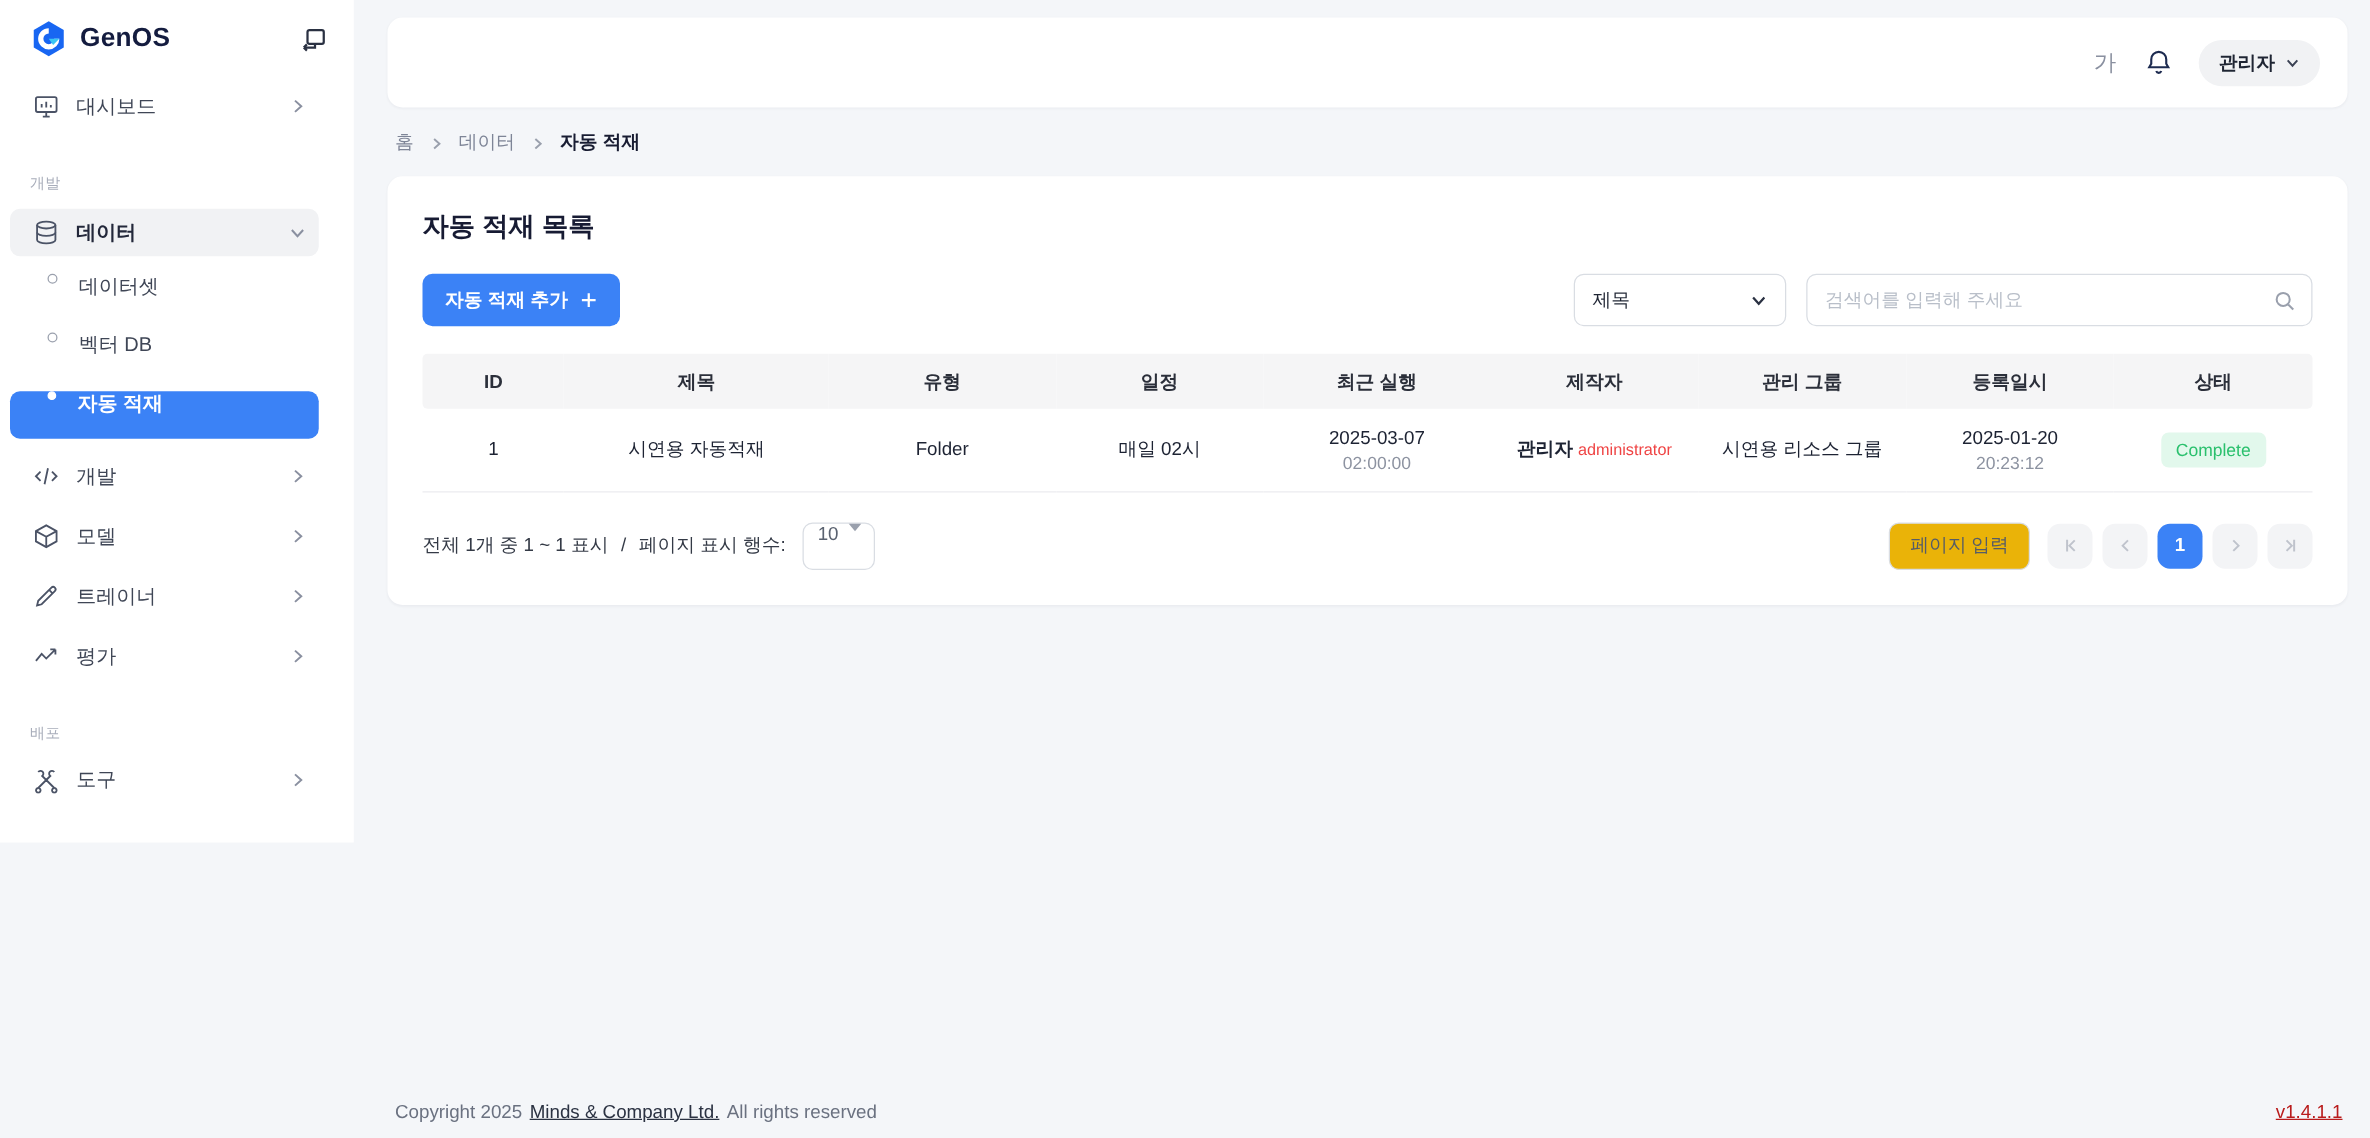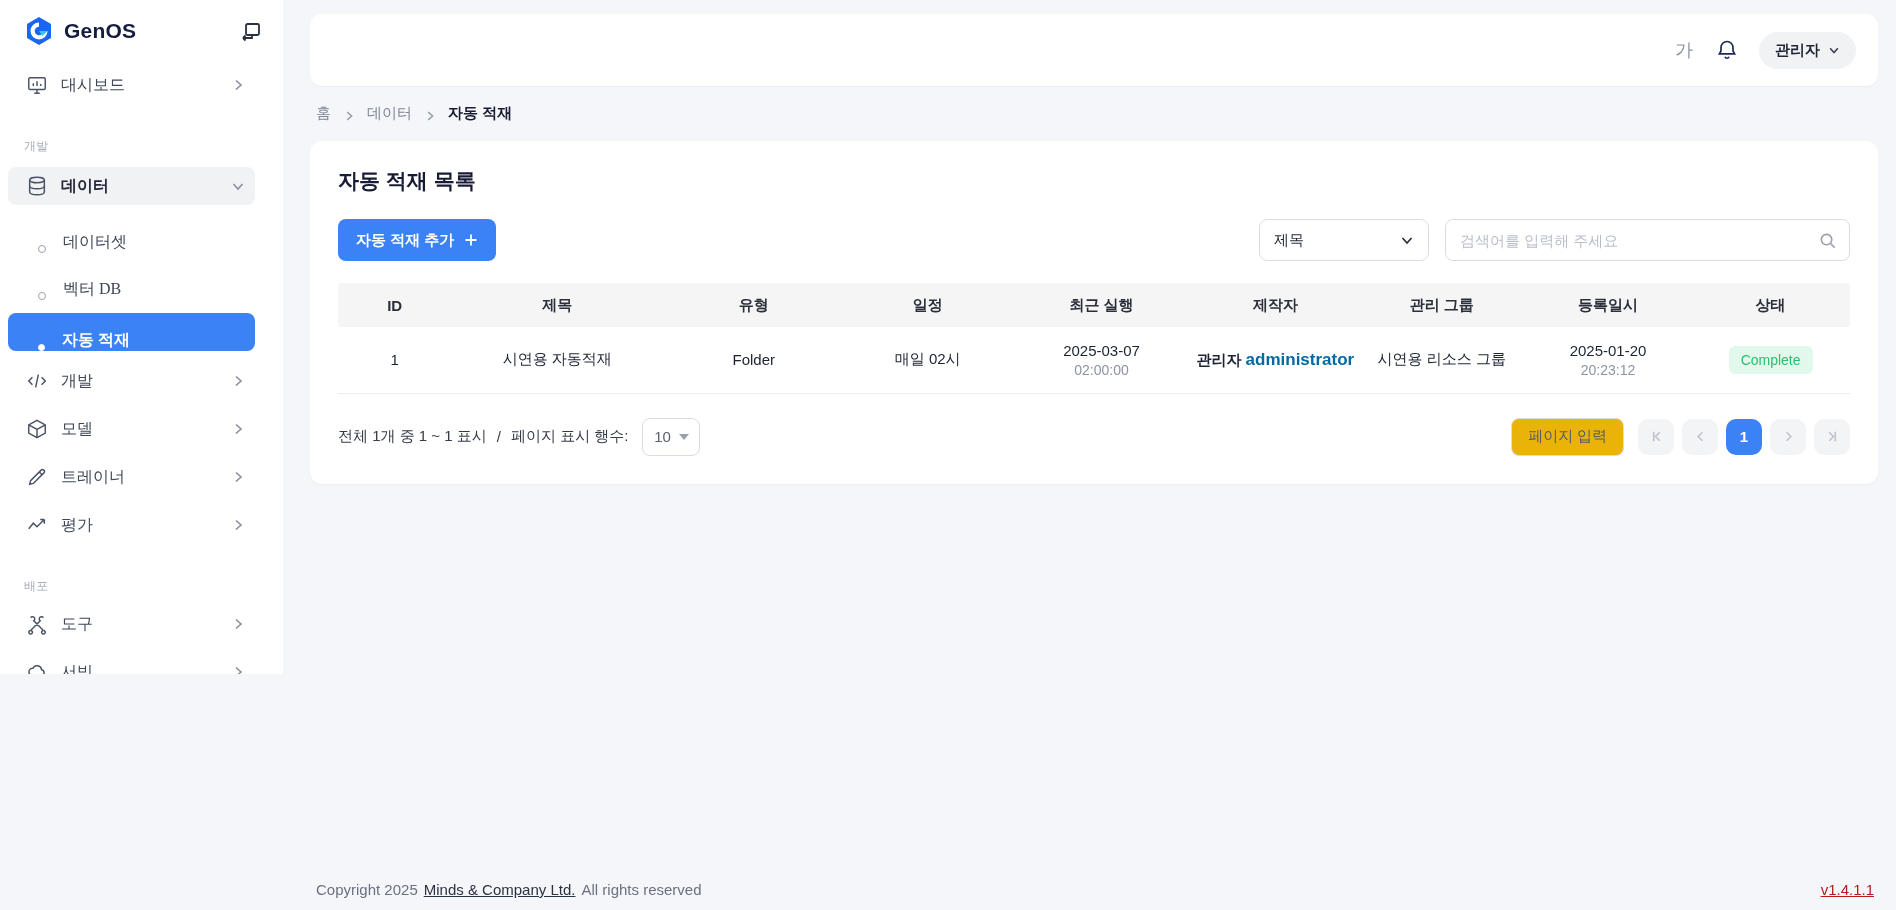--- a/index.html
+++ b/index.html
@@ -37,23 +37,23 @@
     border-radius:8px;
     font-size:16px; color:#3f4656;
     cursor:pointer;
   }
   .menu-item .mi-icon { width:22px; height:22px; margin-right:13px; color:#4b5366; display:flex; align-items:center; }
   .menu-item .mi-label { flex:1; }
   .menu-item .mi-chevron { width:14px; height:14px; color:#8a90a0; }
   .menu-item.expanded { background:#f1f2f4; height:38px; color:#23283a; font-weight:600; }
   .sub-item {
     height:34px; margin:0 28px 13px 8px;
-    display:flex; align-items:flex-end;
+    display:flex; align-items:flex-start;
     padding-left:30px; border-radius:8px;
-    font-size:16px; color:#3f4656; cursor:pointer;font-family:Liberation Serif, serif;
+    font-size:16px; color:#3f4656; cursor:pointer;
   }
   .sub-bullet { width:8px; height:8px; border:1.5px solid #9aa0ad; border-radius:50%; margin-right:17px; }
   .sub-item.active { background:#3b82f6; color:#ffffff; font-weight:600; height:38px; }
   .sub-item.active .sub-bullet { background:#ffffff; border-color:#ffffff; width:7px; height:7px; }
 
   .sidebar-bottom { border-top:1px solid #edeff2; padding:12px 0 0 0; }
 
   
   .main { flex:1; display:flex; flex-direction:column; padding:14px 18px 0 27px; }
 
@@ -120,31 +120,31 @@
     text-align:center;
   }
   .data-table thead th:first-child { border-radius:4px 0 0 4px; }
   .data-table thead th:last-child { border-radius:0 4px 4px 0; }
   .data-table tbody td {
     height:66px; text-align:center; font-size:15px; color:#1d2333;
     border-bottom:1px solid #ececf0; vertical-align:middle;
   }
   .cell-sub { font-size:14px; color:#8d93a1; margin-top:3px; }
   .creator-main { font-weight:700; }
-  .creator-sub { font-size:17px; color:#0369a1; font-weight:700; margin-left:4px; }
+  .creator-sub { font-size:13px; color:#ef4444; font-weight:400; margin-left:4px; }
   .status-badge {
     display:inline-block; background:#e2f8ec; color:#2ac06d;
     border-radius:6px; padding:6px 12px; font-size:14px; font-weight:500;
   }
 
   .table-footer { display:flex; align-items:center; margin-top:24px; }
   .tf-left { display:flex; align-items:center; font-size:15px; color:#343a46; gap:10px; }
   .rows-select {
     width:58px; height:38px; border:1px solid #d9dde3; border-radius:8px;
-    display:flex; align-items:center; justify-content:center; gap:8px;
+    display:flex; justify-content:center; gap:8px;
     font-size:15px; color:#5a6270; cursor:pointer; margin-left:4px;
   }
   .rows-select .caret { width:0; height:0; border-left:5px solid transparent; border-right:5px solid transparent; border-top:6px solid #9aa0ad; }
   .tf-right { margin-left:auto; display:flex; align-items:center; gap:14px; }
   .page-input-btn {
     background:#eab308; border:1px solid #d9dde3; border-radius:8px;
     height:38px; padding:0 16px; font-size:15px; color:#555c68; cursor:pointer;
     font-family:Liberation Serif, serif;
   }
   .pager { display:flex; align-items:center; gap:8px; }
@@ -296,35 +296,20 @@
         </svg>
       </span>
       <span class="mi-label">도구</span>
       <span class="mi-chevron">
         <svg viewBox="0 0 14 14" fill="none" stroke="currentColor" stroke-width="1.6">
             <path d="M5 2.5 L10 7 L5 11.5"></path>
           </svg>
       </span>
     </div>
 
-    <div class="menu-item">
-      <span class="mi-icon">
-        <svg viewBox="0 0 24 24" fill="none" stroke="currentColor" stroke-width="1.6">
-          <path d="M7 16 a4 4 0 0 1 .5-8 a5 5 0 0 1 9.5 1.5 a3.3 3.3 0 0 1 0 6.5 H15"></path>
-          <circle cx="11" cy="18.5" r="1.6"></circle>
-          <path d="M12.6 18.5 H16"></path>
-        </svg>
-      </span>
-      <span class="mi-label">서빙</span>
-      <span class="mi-chevron">
-        <svg viewBox="0 0 14 14" fill="none" stroke="currentColor" stroke-width="1.6">
-            <path d="M5 2.5 L10 7 L5 11.5"></path>
-          </svg>
-      </span>
-    </div>
 
     <div class="section-label">서비스</div>
 
     <div class="menu-item">
       <span class="mi-icon">
         <svg viewBox="0 0 24 24" fill="none" stroke="currentColor" stroke-width="1.6">
           <rect x="4" y="5" width="16" height="15" rx="2"></rect>
           <path d="M8 3 v3 M16 3 v3 M9.5 11.5 h.01 M14.5 11.5 h.01 M9 15.5 c1.8 1.6 4.2 1.6 6 0" stroke-linecap="round"></path>
         </svg>
       </span>

